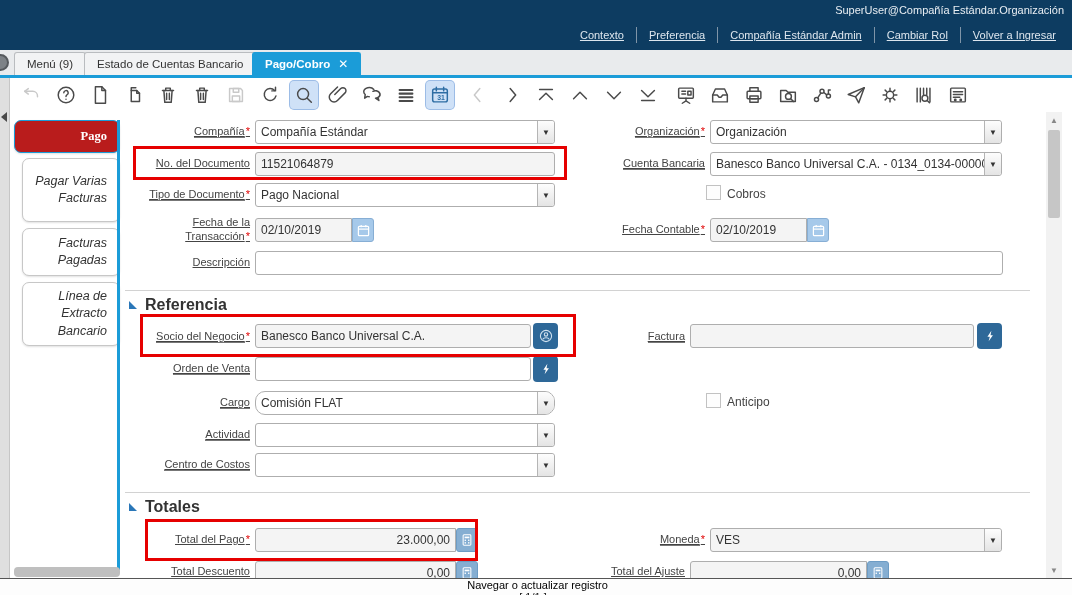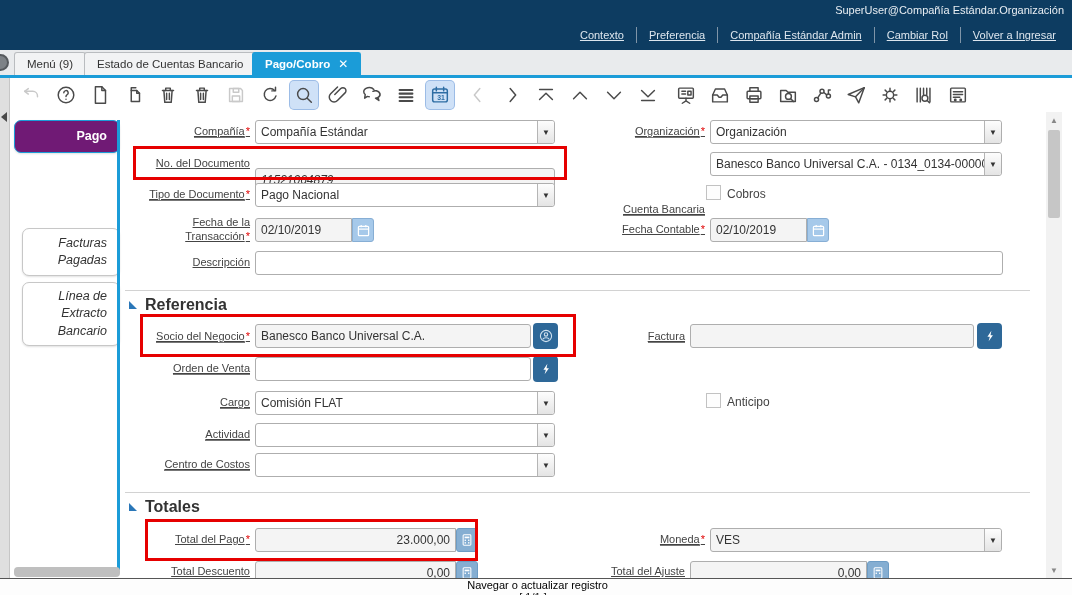--- a/index.html
+++ b/index.html
@@ -38,21 +38,21 @@
   .tbi svg text { stroke:none; fill:#2e6da4; font-size:7.5px; font-weight:bold; font-family:"Liberation Sans",sans-serif; }
   #leftstrip { position:absolute; left:0; top:78px; width:10px; height:500px; background:#dfdfdf; border-right:1px solid #c6c6c6; }
   #splitter-arrow { position:absolute; left:1px; top:112px; width:0; height:0;
                     border-top:5px solid transparent; border-bottom:5px solid transparent; border-right:6px solid #4a4a4a; }
 
   
   .stab { position:absolute; background:#fff; border:1px solid #c7c7c7; border-radius:7px;
           color:#333; font-style:italic; font-size:12.5px; display:flex; align-items:center; justify-content:flex-end;
           text-align:right; padding:4px 12px 4px 8px; line-height:1.4; cursor:pointer;
           box-shadow:0 1px 2px rgba(0,0,0,0.12); }
-  .stab.active { background:#701a75; border-color:#1b9cd8; color:#fff; font-style:normal; font-weight:bold; }
+  .stab.active { background:#b91c1c; border-color:#1b9cd8; color:#fff; font-style:normal; font-weight:bold;font-family:Liberation Serif, serif; }
   #side-rule { position:absolute; left:117px; top:120px; width:3px; height:450px; background:#1b9cd8; }
   #side-bottom { position:absolute; left:14px; top:567px; width:106px; height:10px; background:#bfbfbf; border-radius:4px; }
 
   
   .lbl { position:absolute; width:122px; text-align:right; font-size:11px; color:#444; line-height:1.25;text-decoration:underline; }
   .lbl .u { border-bottom:1px solid #777; cursor:pointer; }
   .req { color:#e00000; margin-left:1px; }
   .fld { position:absolute; height:24px; border:1px solid #aeaeae; border-radius:3px; background:#fff;
          display:flex; align-items:center; padding:0 5px; font-size:12px; color:#333;
          white-space:nowrap; overflow:hidden; }
@@ -309,20 +309,23 @@
         </svg>
       </span>
   </div>
 
   <div id="leftstrip"></div>
   <div id="splitter-arrow"></div>
 
   <div class="stab active" style="left:14px; top:120px; width:106px; height:33px;">
     <span>Pago</span>
   </div>
+  <div class="stab" style="left:22px; top:158px; width:98px; height:64px;">
+    <span>Pagar Varias Facturas</span>
+  </div>
   <div class="stab" style="left:22px; top:228px; width:98px; height:48px;">
     <span>Facturas Pagadas</span>
   </div>
   <div class="stab" style="left:22px; top:282px; width:98px; height:64px;">
     <span>Línea de Extracto Bancario</span>
   </div>
   <div id="side-rule"></div>
   <div id="side-bottom"></div>
 
   <div class="lbl" style="left:128px; top:125px;">
@@ -336,24 +339,24 @@
     <span class="u">Organización</span><span class="req">*</span>
   </div>
   <div class="fld dd" style="left:710px; top:120px; width:292px;">
     <span class="dd-val">Organización</span>
     <span class="dd-btn">▼</span>
   </div>
 
   <div class="lbl" style="left:128px; top:157px;">
     <span>No. del Documento</span>
   </div>
-  <div class="fld ro" style="left:255px; top:168px; width:300px;font-style:italic;">
+  <div class="fld ro" style="left:255px; top:152px; width:300px;">
     <span>11521064879</span>
   </div>
-  <div class="lbl" style="left:583px; top:157px;margin-top:46px;">
+  <div class="lbl" style="left:583px; top:157px;">
     <span class="u">Cuenta Bancaria</span>
   </div>
   <div class="fld dd" style="left:710px; top:152px; width:292px;">
     <span class="dd-val">Banesco Banco Universal C.A. - 0134_0134-00000000000</span>
     <span class="dd-btn">▼</span>
   </div>
 
   <div class="lbl" style="left:128px; top:188px;">
     <span class="u">Tipo de Documento</span><span class="req">*</span>
   </div>
@@ -439,21 +442,21 @@
   </div>
   <div class="sqbtn btn-blue" style="left:533px; top:356px;">
     <svg viewBox="0 0 14 14" width="12" height="12" style="fill:#fff">
         <path d="M8.6 1 L4 8 h2.8 L5.4 13 L10.4 6 H7.6 z"></path>
       </svg>
   </div>
 
   <div class="lbl" style="left:128px; top:396px;">
     <span class="u">Cargo</span>
   </div>
-  <div class="fld dd" style="left:255px; top:391px; width:300px;">
+  <div class="fld dd" style="left:255px; top:391px; width:300px;border-radius:10px;">
     <span class="dd-val">Comisión FLAT</span>
     <span class="dd-btn">▼</span>
   </div>
   <div class="chk" style="left:706px; top:393px;"></div>
   <div class="chk-lbl" style="left:727px; top:395px;">Anticipo</div>
 
   <div class="lbl" style="left:128px; top:428px;">
     <span class="u">Actividad</span>
   </div>
   <div class="fld dd" style="left:255px; top:423px; width:300px;">

